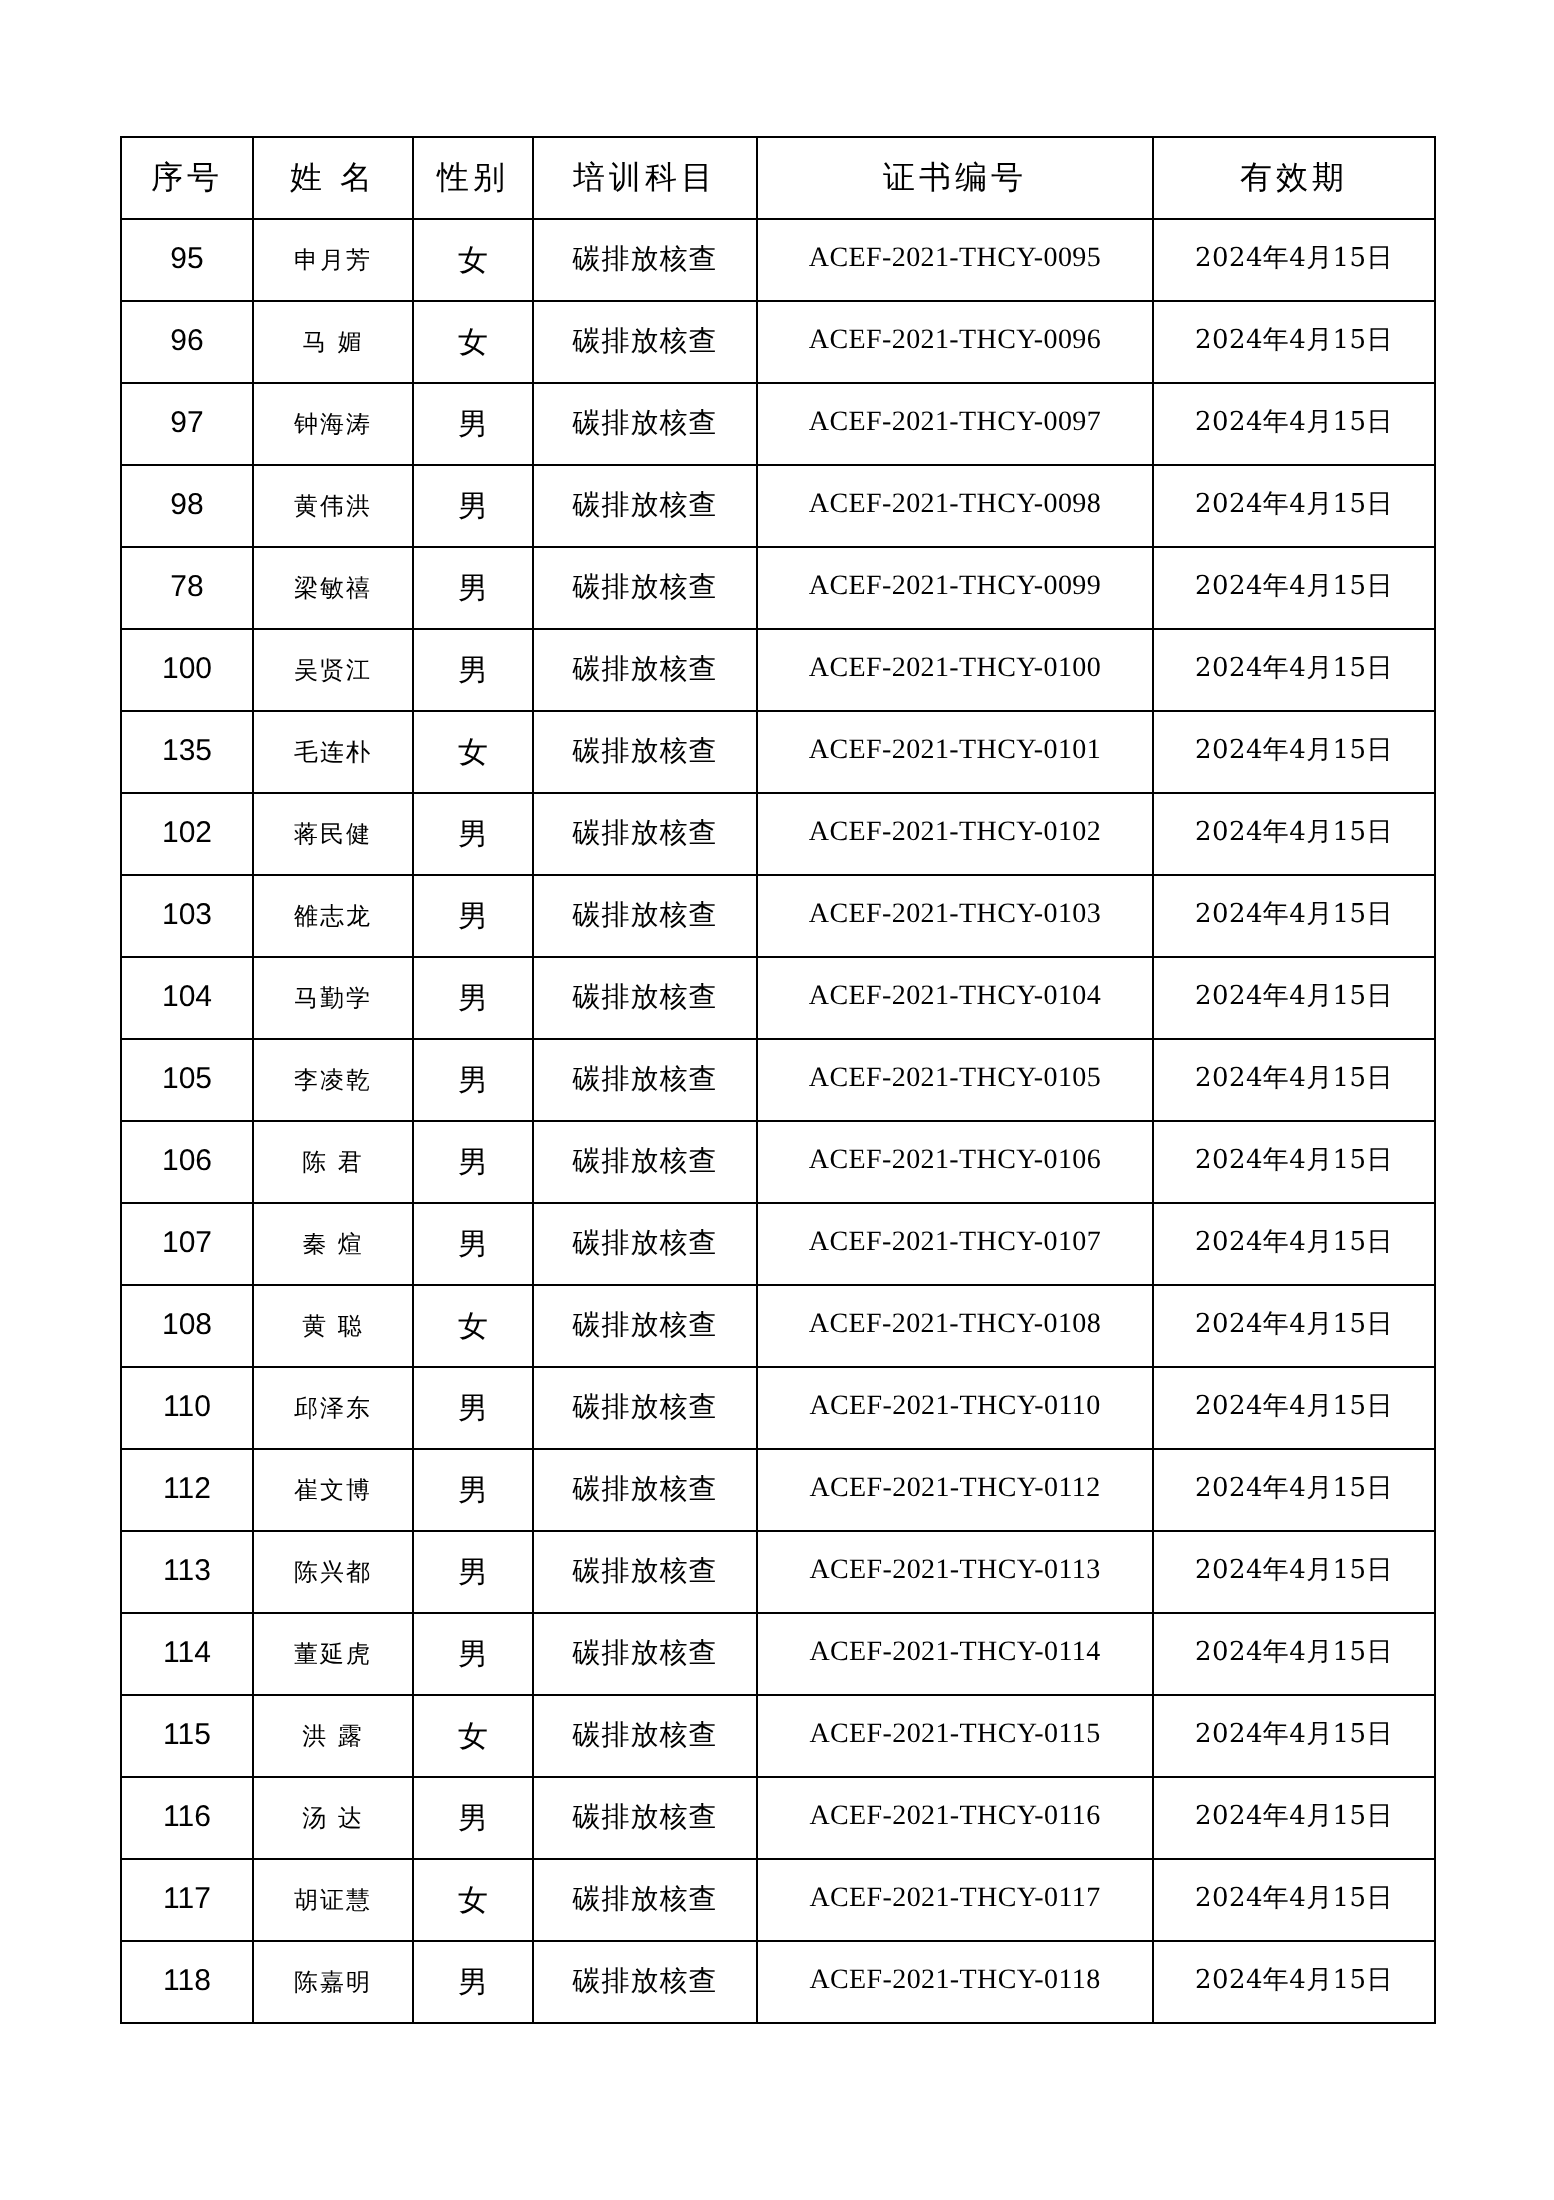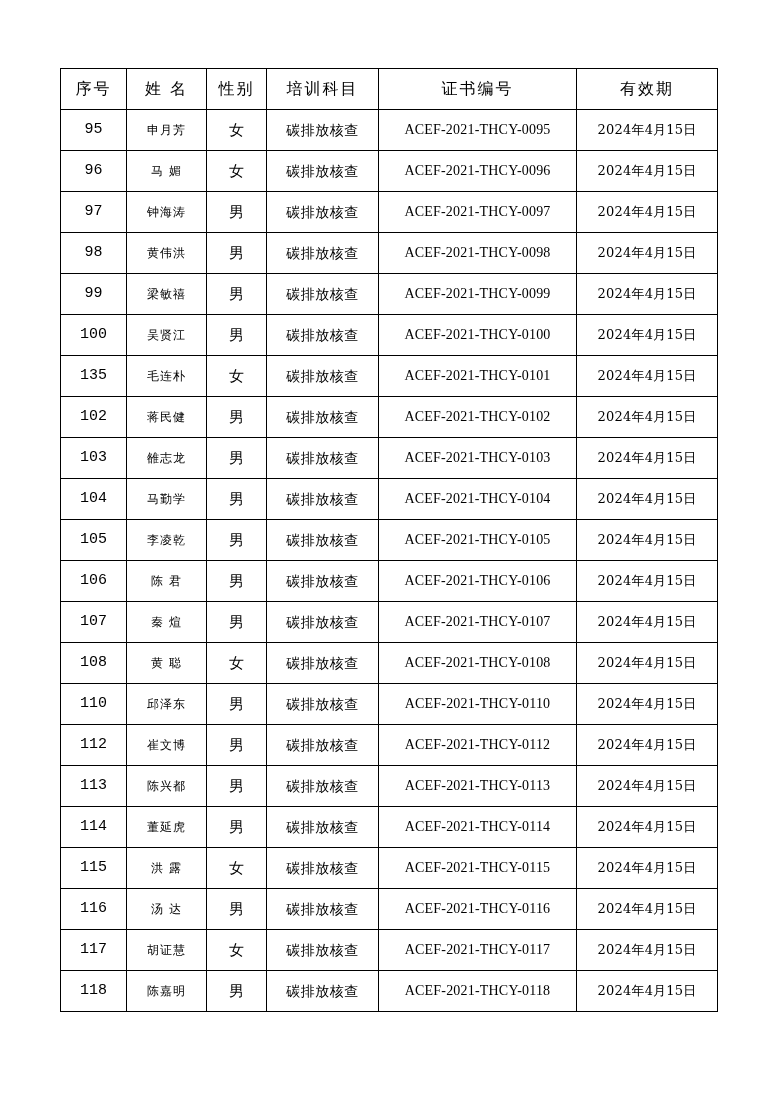--- a/index.html
+++ b/index.html
@@ -44,21 +44,21 @@
   col.c3 { width: 112px; }
   col.c4 { width: 198px; }
   col.c5 { width: 141px; }
 
   thead td {
     font-size: 16px;
     letter-spacing: 2px;
   }
   tbody td.idx {
     font-size: 15px;
-    font-family: Liberation Mono, monospace;
+    font-family: Liberation Sans, sans-serif;
   }
   tbody td.name {
     font-size: 12px;
     letter-spacing: 1px;
   }
   tbody td.gender {
     font-size: 15px;
   }
   tbody td.subject {
     font-size: 14px;
@@ -125,21 +125,21 @@
         </tr>
         <tr>
           <td class="idx">98</td>
           <td class="name">黄伟洪</td>
           <td class="gender">男</td>
           <td class="subject">碳排放核查</td>
           <td class="certno">ACEF-2021-THCY-0098</td>
           <td class="valid">2024年4月15日</td>
         </tr>
         <tr>
-          <td class="idx">99</td>
+          <td class="idx">78</td>
           <td class="name">梁敏禧</td>
           <td class="gender">男</td>
           <td class="subject">碳排放核查</td>
           <td class="certno">ACEF-2021-THCY-0099</td>
           <td class="valid">2024年4月15日</td>
         </tr>
         <tr>
           <td class="idx">100</td>
           <td class="name">吴贤江</td>
           <td class="gender">男</td>

